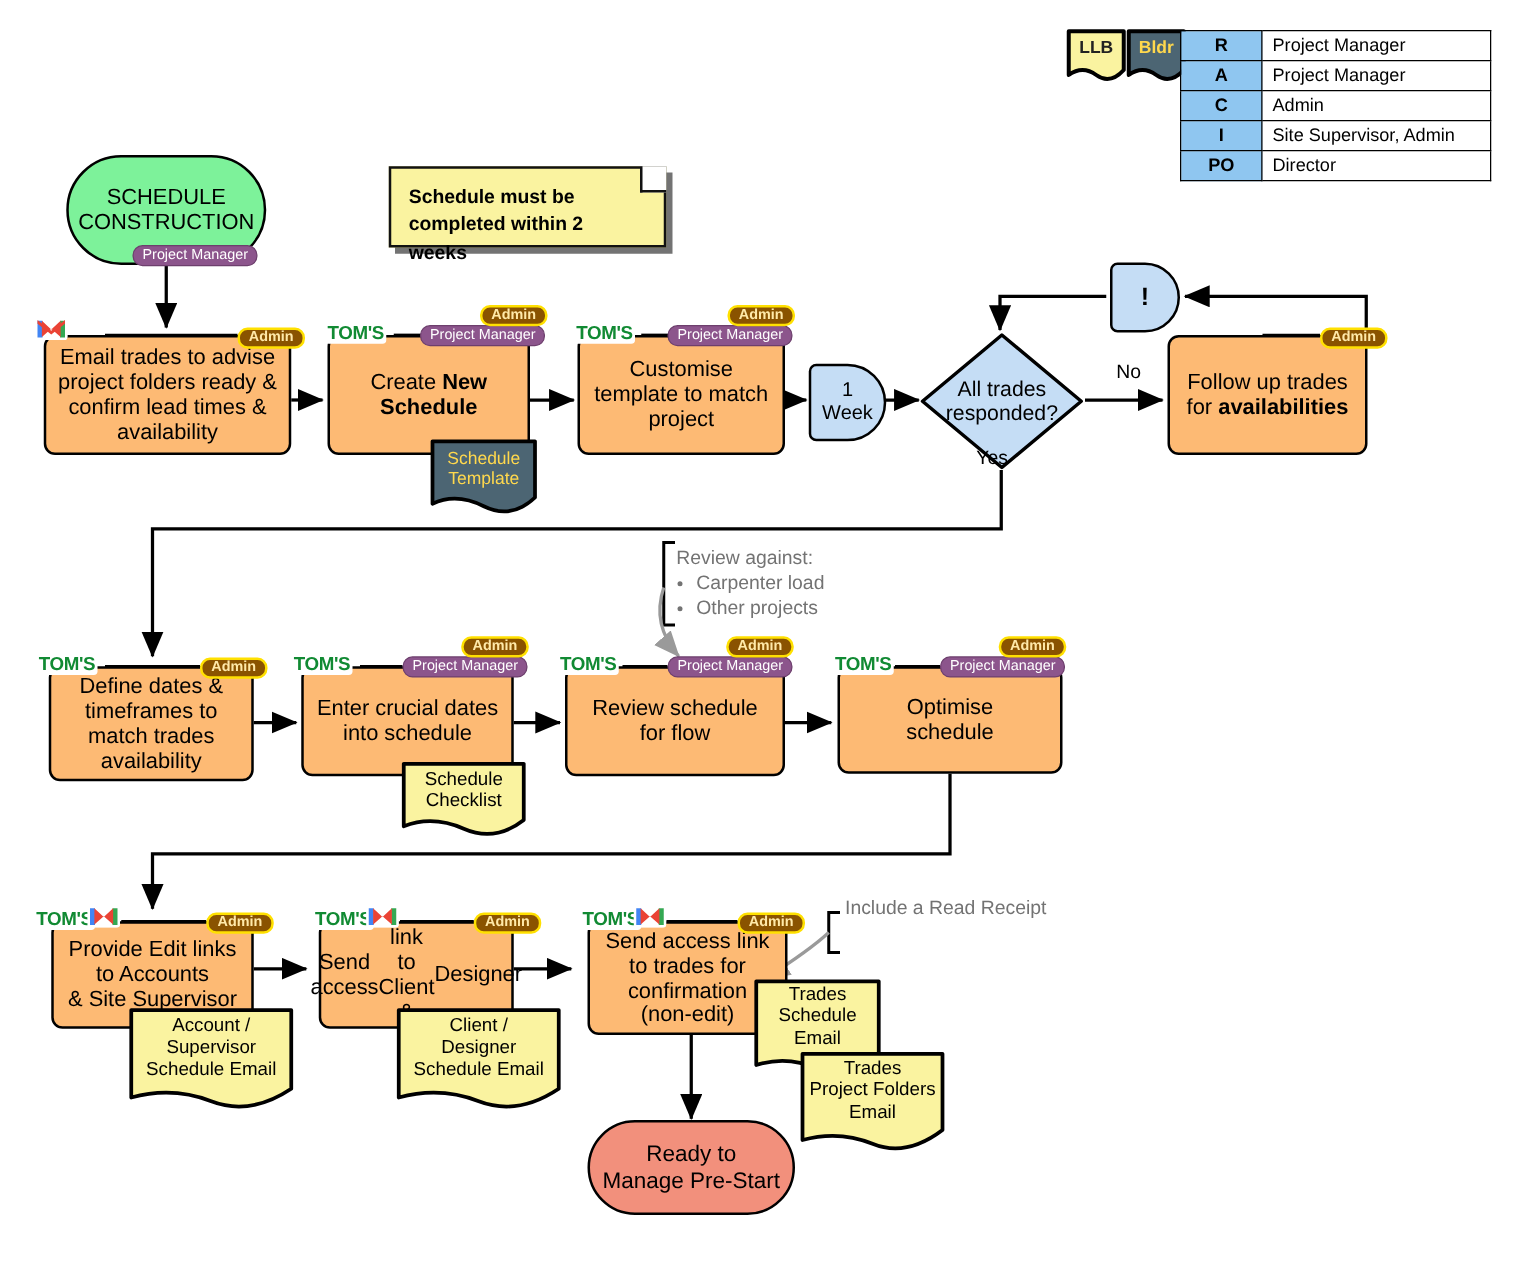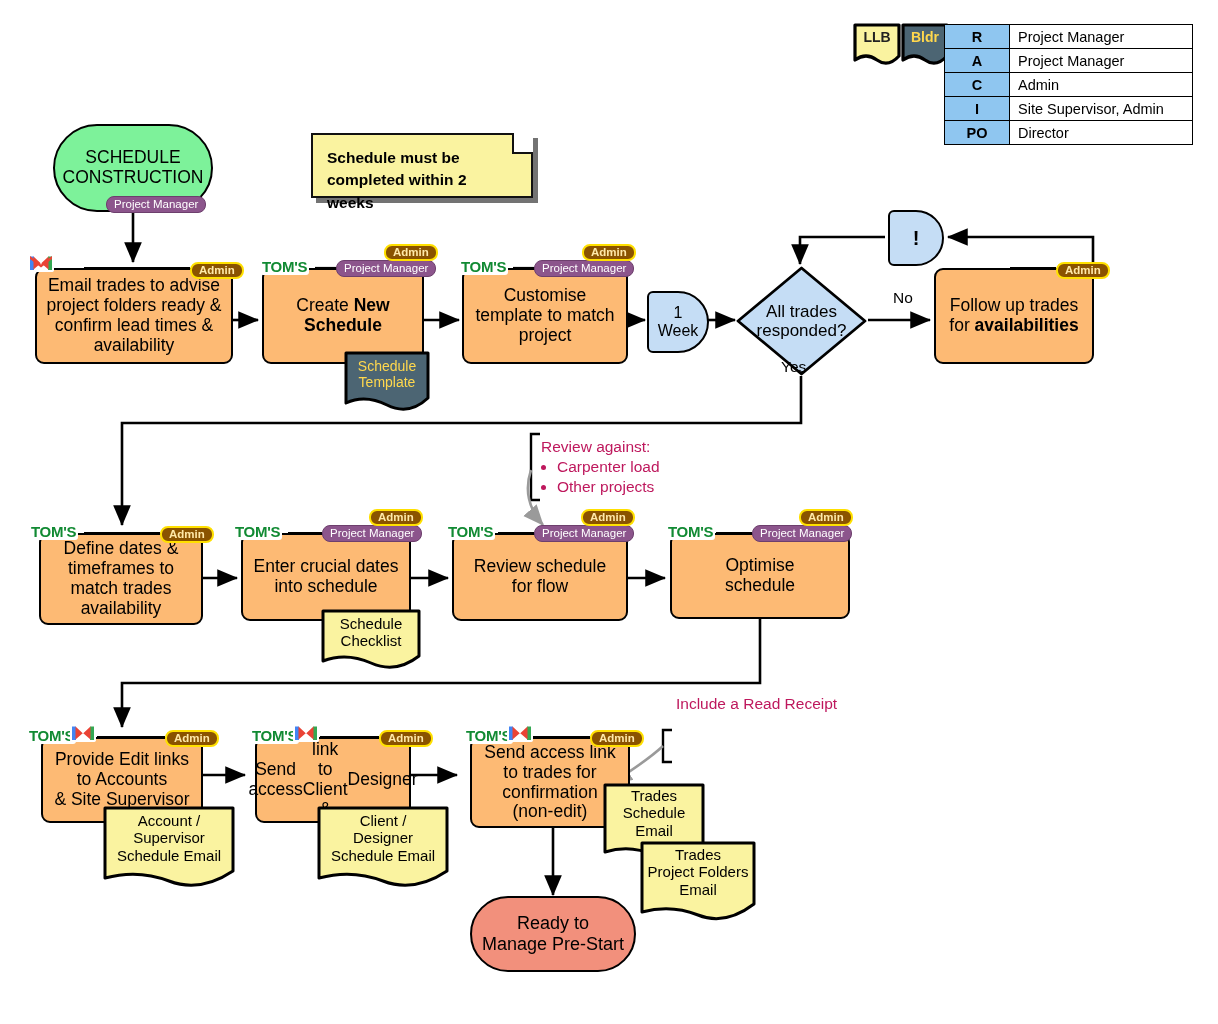--- a/index.html
+++ b/index.html
@@ -47,21 +47,21 @@
 
   
   .sticky{position:absolute;background:#faf3a0;border:2.4px solid #111;
       box-shadow:5px 5px 0 rgba(0,0,0,.55);font-size:15.5px;font-weight:bold;
       line-height:1.45;color:#000;padding:12px 14px;box-sizing:border-box;}
   .sticky .fold{position:absolute;right:-2px;top:-2px;width:19px;height:19px;
       background:#fff;border-left:2.4px solid #111;border-bottom:2.4px solid #111;
       transform:rotate(0deg);}
 
   
-  .anno{position:absolute;font-size:15.5px;line-height:1.28;color:#be185d;white-space:nowrap;}
+  .anno{position:absolute;font-size:15.5px;line-height:1.28;color:#737373;white-space:nowrap;}
   .anno ul{margin:0;padding:0 0 0 16px;list-style:disc;}
   .anno li{margin:0;}
 
   
   .raci{position:absolute;border-collapse:collapse;font-size:14.5px;}
   .raci td{border:1.6px solid #000;height:23px;padding:0 8px;color:#000;}
   .raci td.k{background:#8fc6f0;text-align:center;font-weight:bold;width:48px;}
   .raci td.v{background:#fff;text-align:left;width:166px;}
 
   .edgelbl{position:absolute;font-size:15.5px;color:#000;}
@@ -388,21 +388,21 @@
     <svg width="118" height="86" viewBox="0 0 118 86">
       <path d="M3,3 H115 V64 Q86,86 59,75 Q32,64 3,72 Z" fill="#faf3a0" stroke="#000" stroke-width="3" stroke-linejoin="round"></path>
     </svg>
     <div class="dlbl" style="height:64px;font-size:15px;color:#000;flex-direction:column;">
       <span>Trades</span>
       <span>Project Folders</span>
       <span>Email</span>
     </div>
   </div>
 
-  <div class="anno" style="left:676px;top:694px;">
+  <div class="anno" style="left:676px;top:717px;">
     <span>Include a Read Receipt</span>
   </div>
 
   <div class="node term-end" style="left:470px;top:896px;width:166px;height:76px;flex-direction:column;">
     <span>Ready to</span>
     <span>Manage Pre-Start</span>
   </div>
 
 </div>
 

